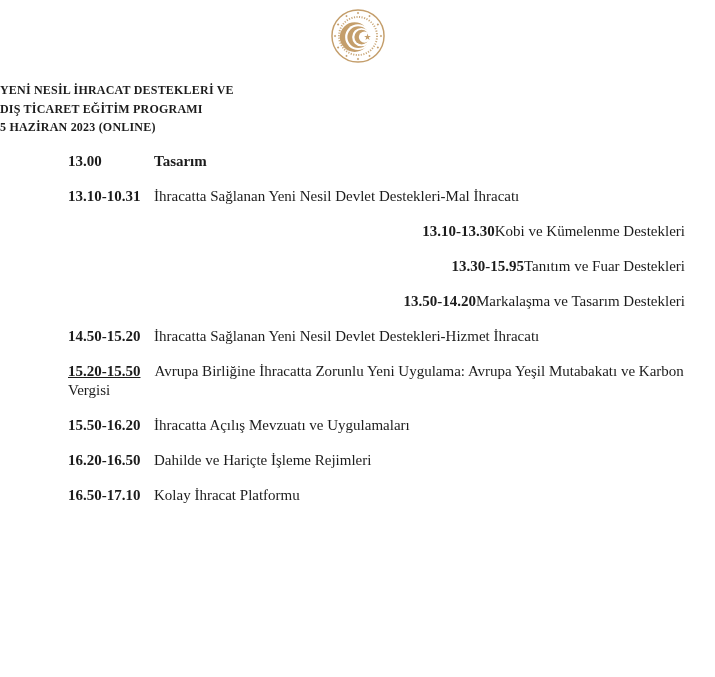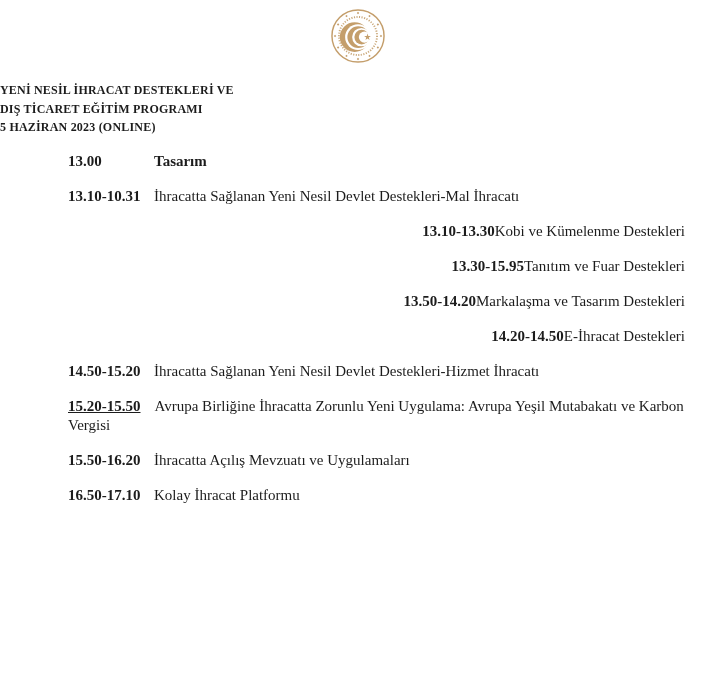--- a/index.html
+++ b/index.html
@@ -102,34 +102,34 @@
   </div>
 
   <div class="row sub">
     <span class="time">13.30-15.95</span><span class="event">Tanıtım ve Fuar Destekleri</span>
   </div>
 
   <div class="row sub">
     <span class="time">13.50-14.20</span><span class="event">Markalaşma ve Tasarım Destekleri</span>
   </div>
 
-  <div class="row sub">
-    <span class="time">14.20-14.50</span><span class="event">E-İhracat Destekleri</span>
-  </div>
 
   <div class="row">
     <span class="time">14.50-15.20</span><span class="event">İhracatta Sağlanan Yeni Nesil Devlet Destekleri-Hizmet İhracatı</span>
   </div>
 
   <div class="row flow">
     <span class="time">15.20-15.50</span><span class="event">Avrupa Birliğine İhracatta Zorunlu Yeni Uygulama: Avrupa Yeşil Mutabakatı ve Karbon Vergisi</span>
   </div>
 
   <div class="row">
     <span class="time">15.50-16.20</span><span class="event">İhracatta Açılış Mevzuatı ve Uygulamaları</span>
   </div>
 
+  <div class="row">
+    <span class="time">16.20-16.50</span><span class="event">Dahilde ve Hariçte İşleme Rejimleri</span>
+  </div>
 
   <div class="row">
     <span class="time">16.50-17.10</span><span class="event">Kolay İhracat Platformu</span>
   </div>
 
 </div>
 
 </body></html>

